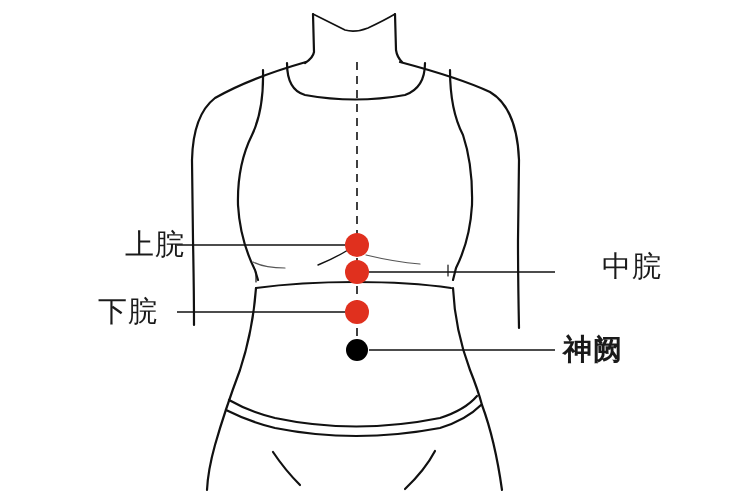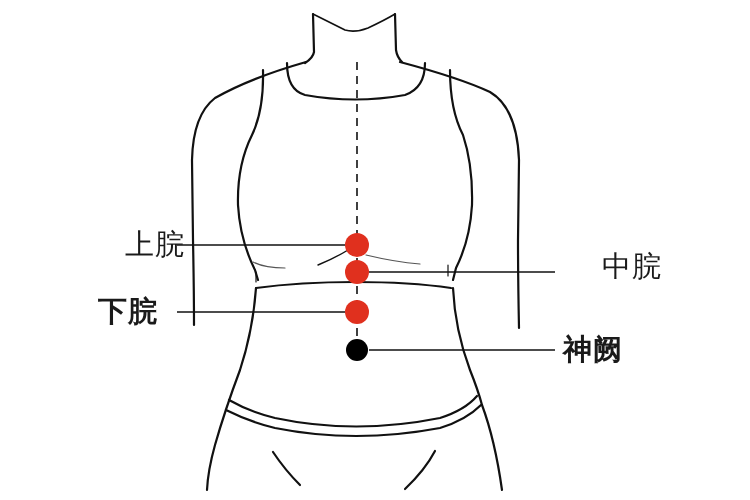--- a/index.html
+++ b/index.html
@@ -53,14 +53,14 @@
   </g>
 
   <circle cx="357" cy="245" r="12" fill="#e0301e"></circle>
   <circle cx="357" cy="272" r="12" fill="#e0301e"></circle>
   <circle cx="357" cy="312" r="12" fill="#e0301e"></circle>
   <circle cx="357" cy="350" r="11" fill="#000"></circle>
 </svg>
 
 <div class="label" style="left:108px; top:230px;margin-left:17px;">上脘</div>
 <div class="label" style="left:563px; top:252px;margin-left:39px;">中脘</div>
-<div class="label" style="left:98px; top:297px;font-weight:bold;">下脘</div>
+<div class="label" style="left:98px; top:297px;">下脘</div>
 <div class="label" style="left:563px; top:335px;font-weight:bold;">神阙</div>
 
 </body></html>

